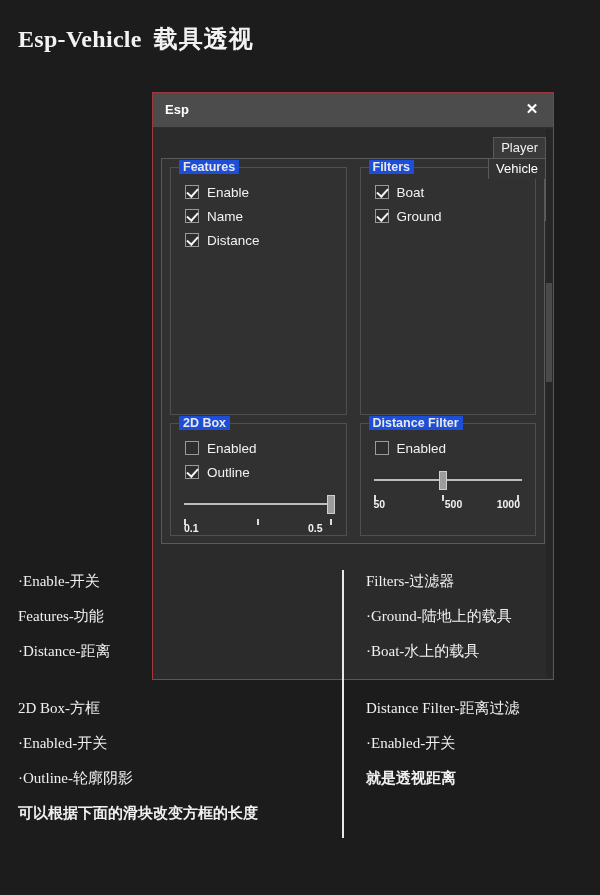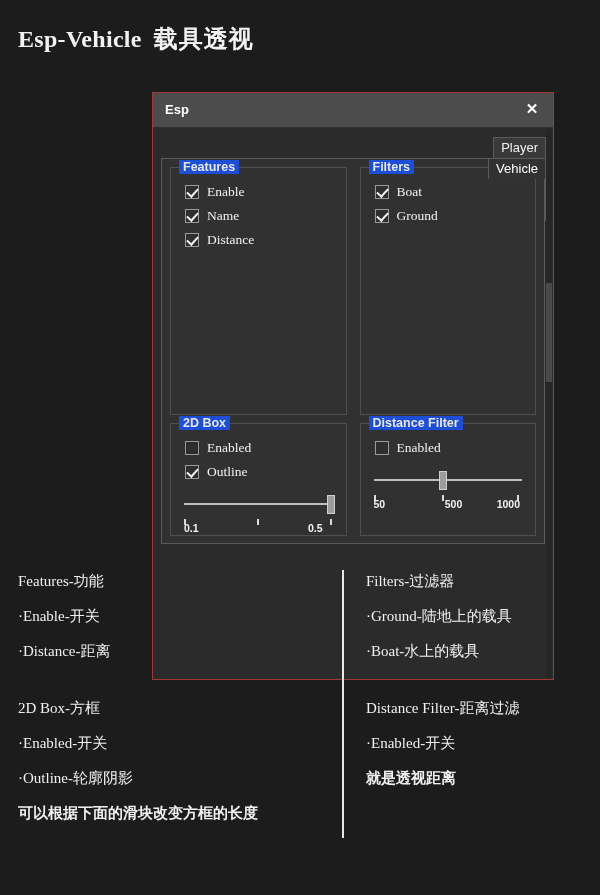--- a/index.html
+++ b/index.html
@@ -153,21 +153,20 @@
     white-space: nowrap;
   }
 
   
   .chk-row {
     display: flex;
     align-items: center;
     height: 24px;
     margin-left: 4px;
     cursor: pointer;
-    font-family: Liberation Serif, serif;
   }
   .chk {
     position: relative;
     width: 14px;
     height: 14px;
     border: 1px solid #9a9a9a;
     background: #2e2e2e;
     flex: 0 0 auto;
     margin-right: 8px;
   }
@@ -348,22 +347,22 @@
   </div>
 
   <div class="dialog-scrollbar">
     <div class="thumb"></div>
   </div>
 </div>
 
 <div class="divider"></div>
 
 <div class="notes left">
+  <div class="note-line">·Enable-开关</div>
   <div class="note-line">Features-功能</div>
-  <div class="note-line">·Enable-开关</div>
   <div class="note-line">·Distance-距离</div>
   <div class="note-gap"></div>
   <div class="note-line">2D Box-方框</div>
   <div class="note-line">·Enabled-开关</div>
   <div class="note-line">·Outline-轮廓阴影</div>
   <div class="note-line bold">可以根据下面的滑块改变方框的长度</div>
 </div>
 
 <div class="notes right">
   <div class="note-line">Filters-过滤器</div>

